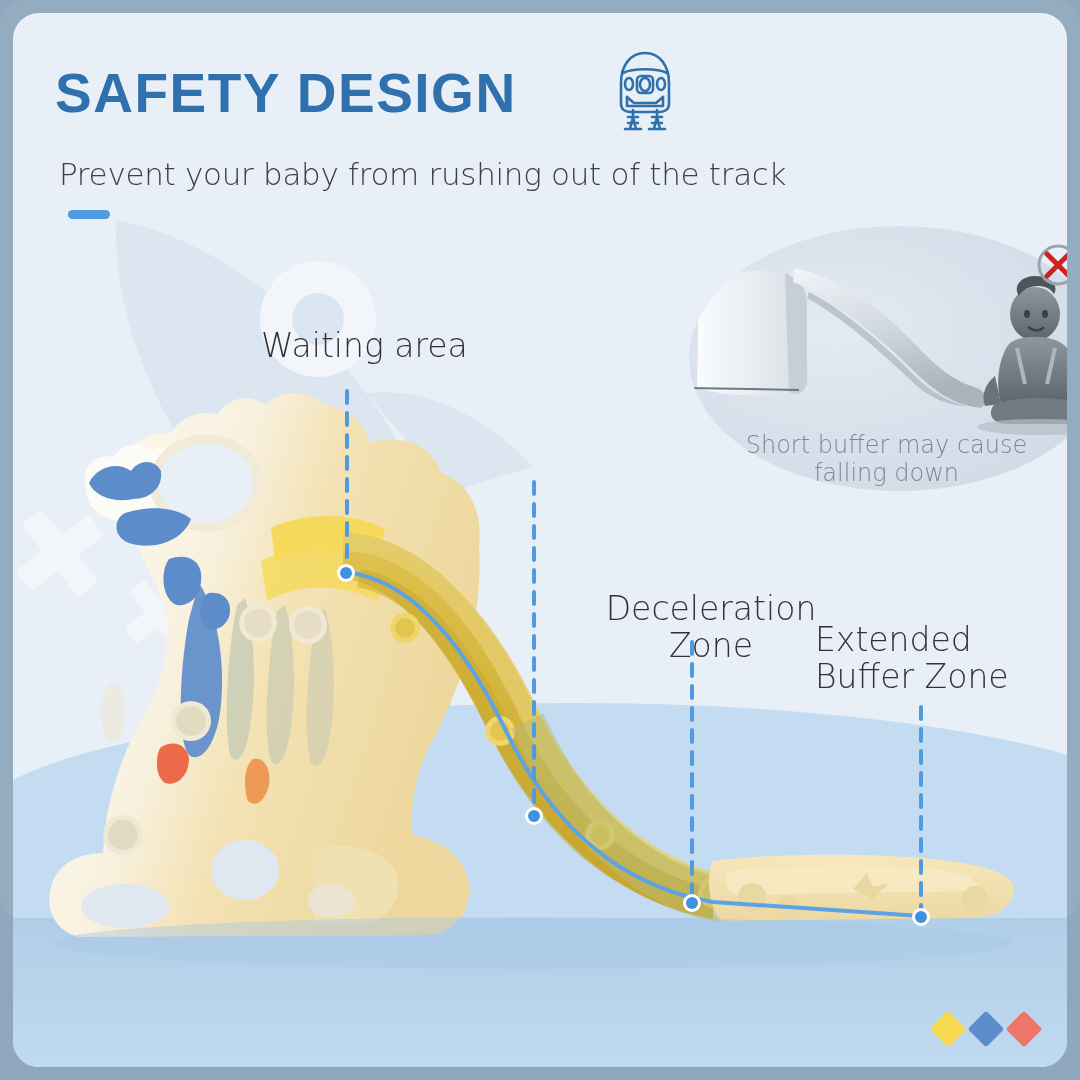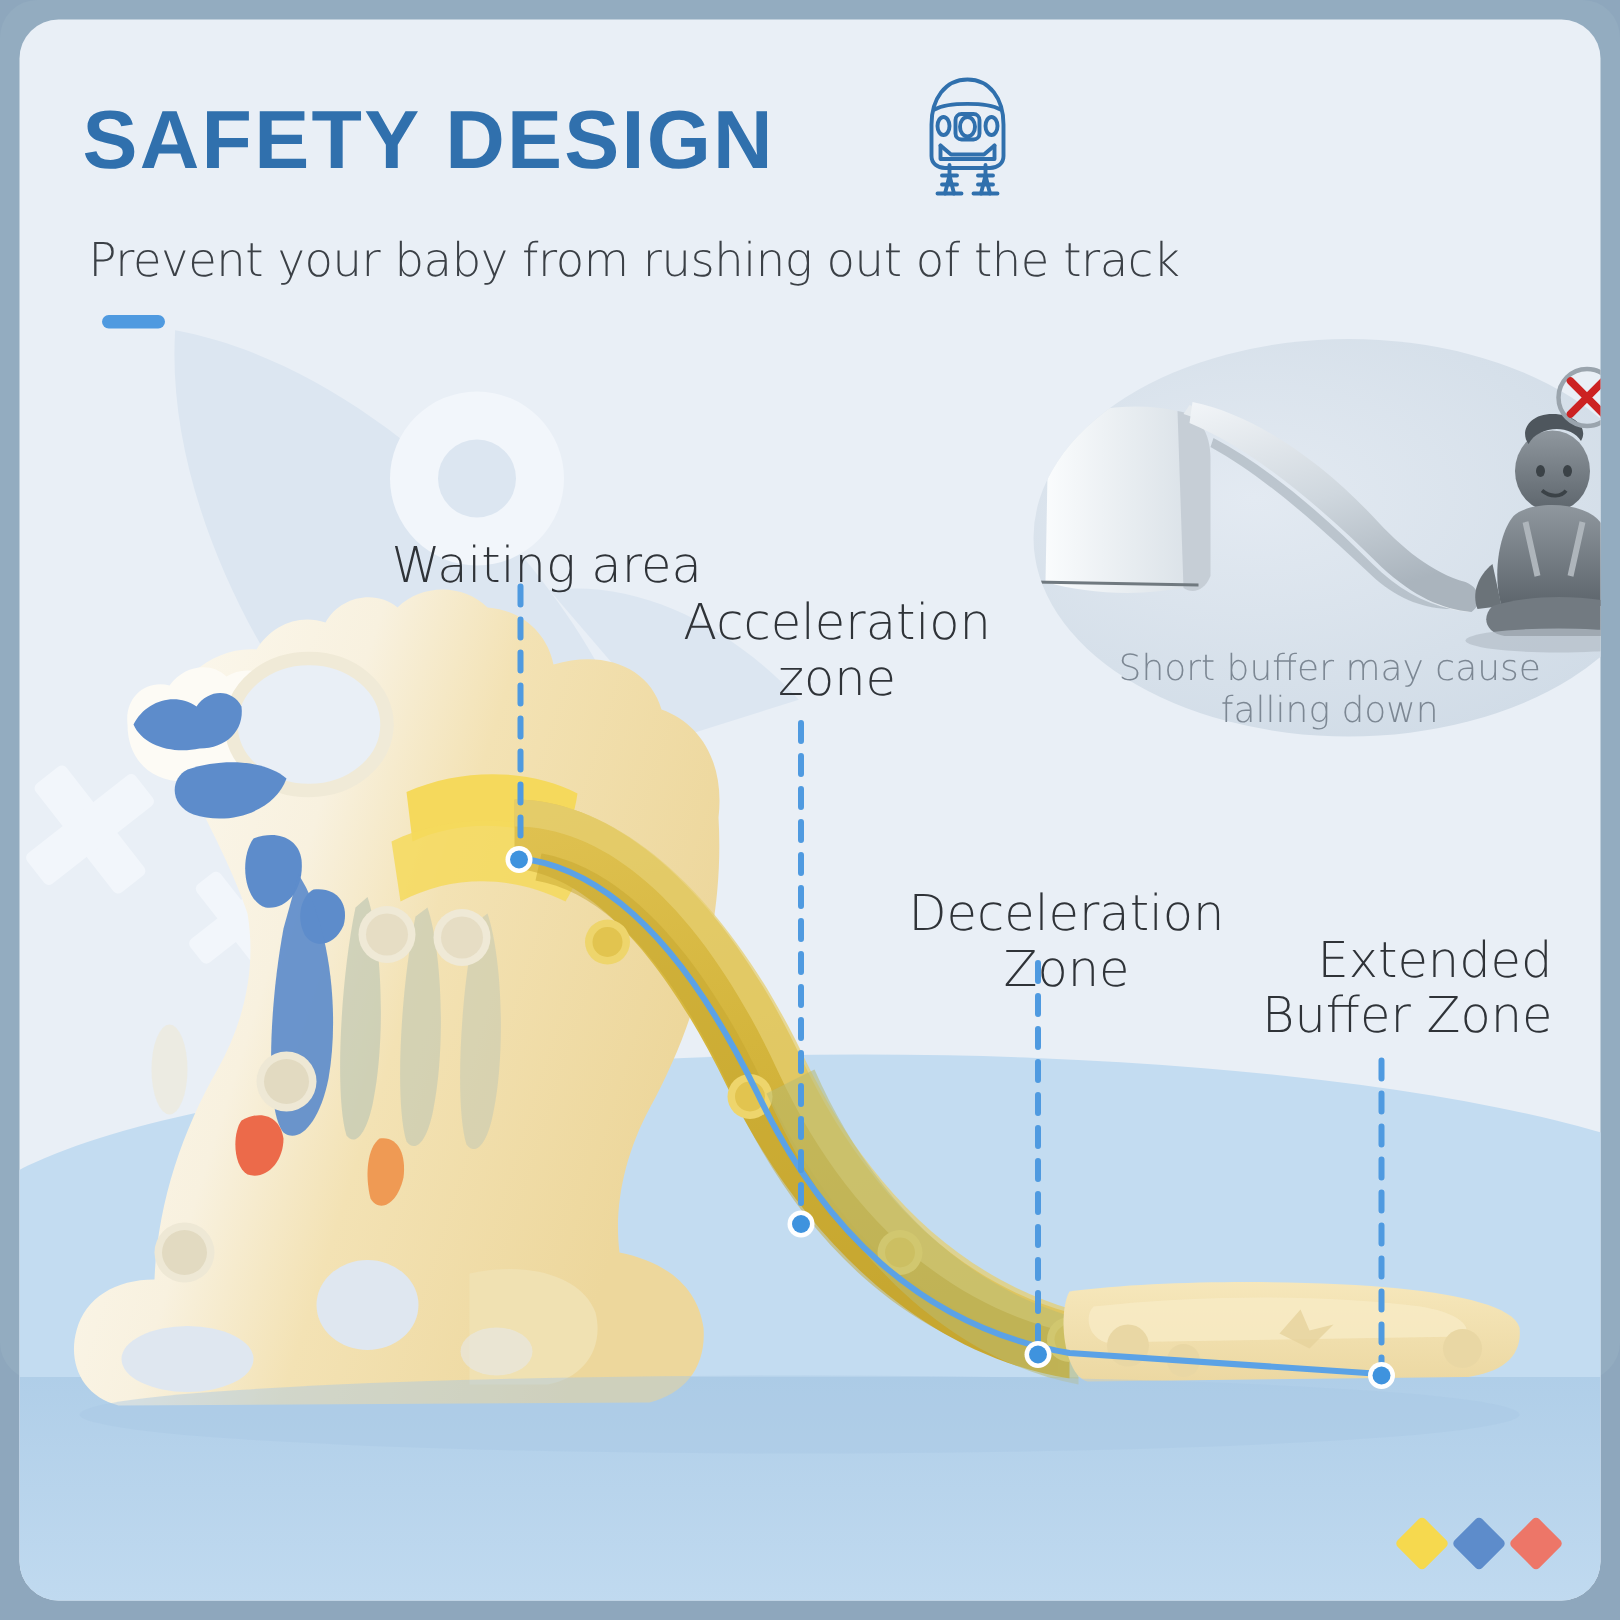--- a/index.html
+++ b/index.html
@@ -61,24 +61,24 @@
   .product{ position:absolute; left:0; top:0; width:1054px; height:1054px; pointer-events:none; }
 
   
   .lbl{
     position:absolute;
     font-family:"DejaVu Sans", sans-serif;
     font-weight:300; color:#2f3338;
     line-height:1.13;
     white-space:pre-line;
   }
-  .lbl-waiting{ left:248px; top:345px; font-size:33px; }
+  .lbl-waiting{ left:248px; top:314px; font-size:33px; }
   .lbl-accel{ left:425px; top:383px; font-size:33px; text-align:center; width:240px;}
   .lbl-decel{ left:578px; top:545px; font-size:33px; text-align:center; width:240px;margin-top:32px;}
-  .lbl-ext{  left:802px; top:608px; font-size:33px; text-align:right; width:220px;}
+  .lbl-ext{  left:802px; top:608px; font-size:33px; text-align:left; width:220px;}
 
   
   .leaders{ position:absolute; left:0; top:0; width:1054px; height:1054px; }
 
   
   .inset{
     position:absolute; left:676px; top:213px; width:420px; height:265px;
     border-radius:50%;
     overflow:hidden;
     background:radial-gradient(ellipse at 35% 40%, #e3eaf2 0%, #d6e0ea 55%, #ccd8e4 100%);
@@ -313,22 +313,20 @@
           <path d="M18 74 L 28 74 M42 74 L 52 74"></path>
           <path d="M15 80 L 31 80 M39 80 L 55 80"></path>
           <path d="M23 68 L 20 80 M23 68 L 26 80 M47 68 L 44 80 M47 68 L 50 80"></path>
         </g>
       </svg>
       <div class="subtitle">Prevent your baby from rushing out of the track</div>
       <div class="accent-bar"></div>
     </div>
 
     <div class="lbl lbl-waiting">Waiting area</div>
-    <div class="lbl lbl-accel">Acceleration
-zone</div>
     <div class="lbl lbl-decel">Deceleration
 Zone</div>
     <div class="lbl lbl-ext">Extended
 Buffer Zone</div>
 
     <div class="inset">
       <svg viewBox="0 0 420 265" width="420" height="265">
         <defs>
           <linearGradient id="gSlideG" x1="0" y1="0" x2="0.4" y2="1">
             <stop offset="0%" stop-color="#f2f5f8"></stop>

